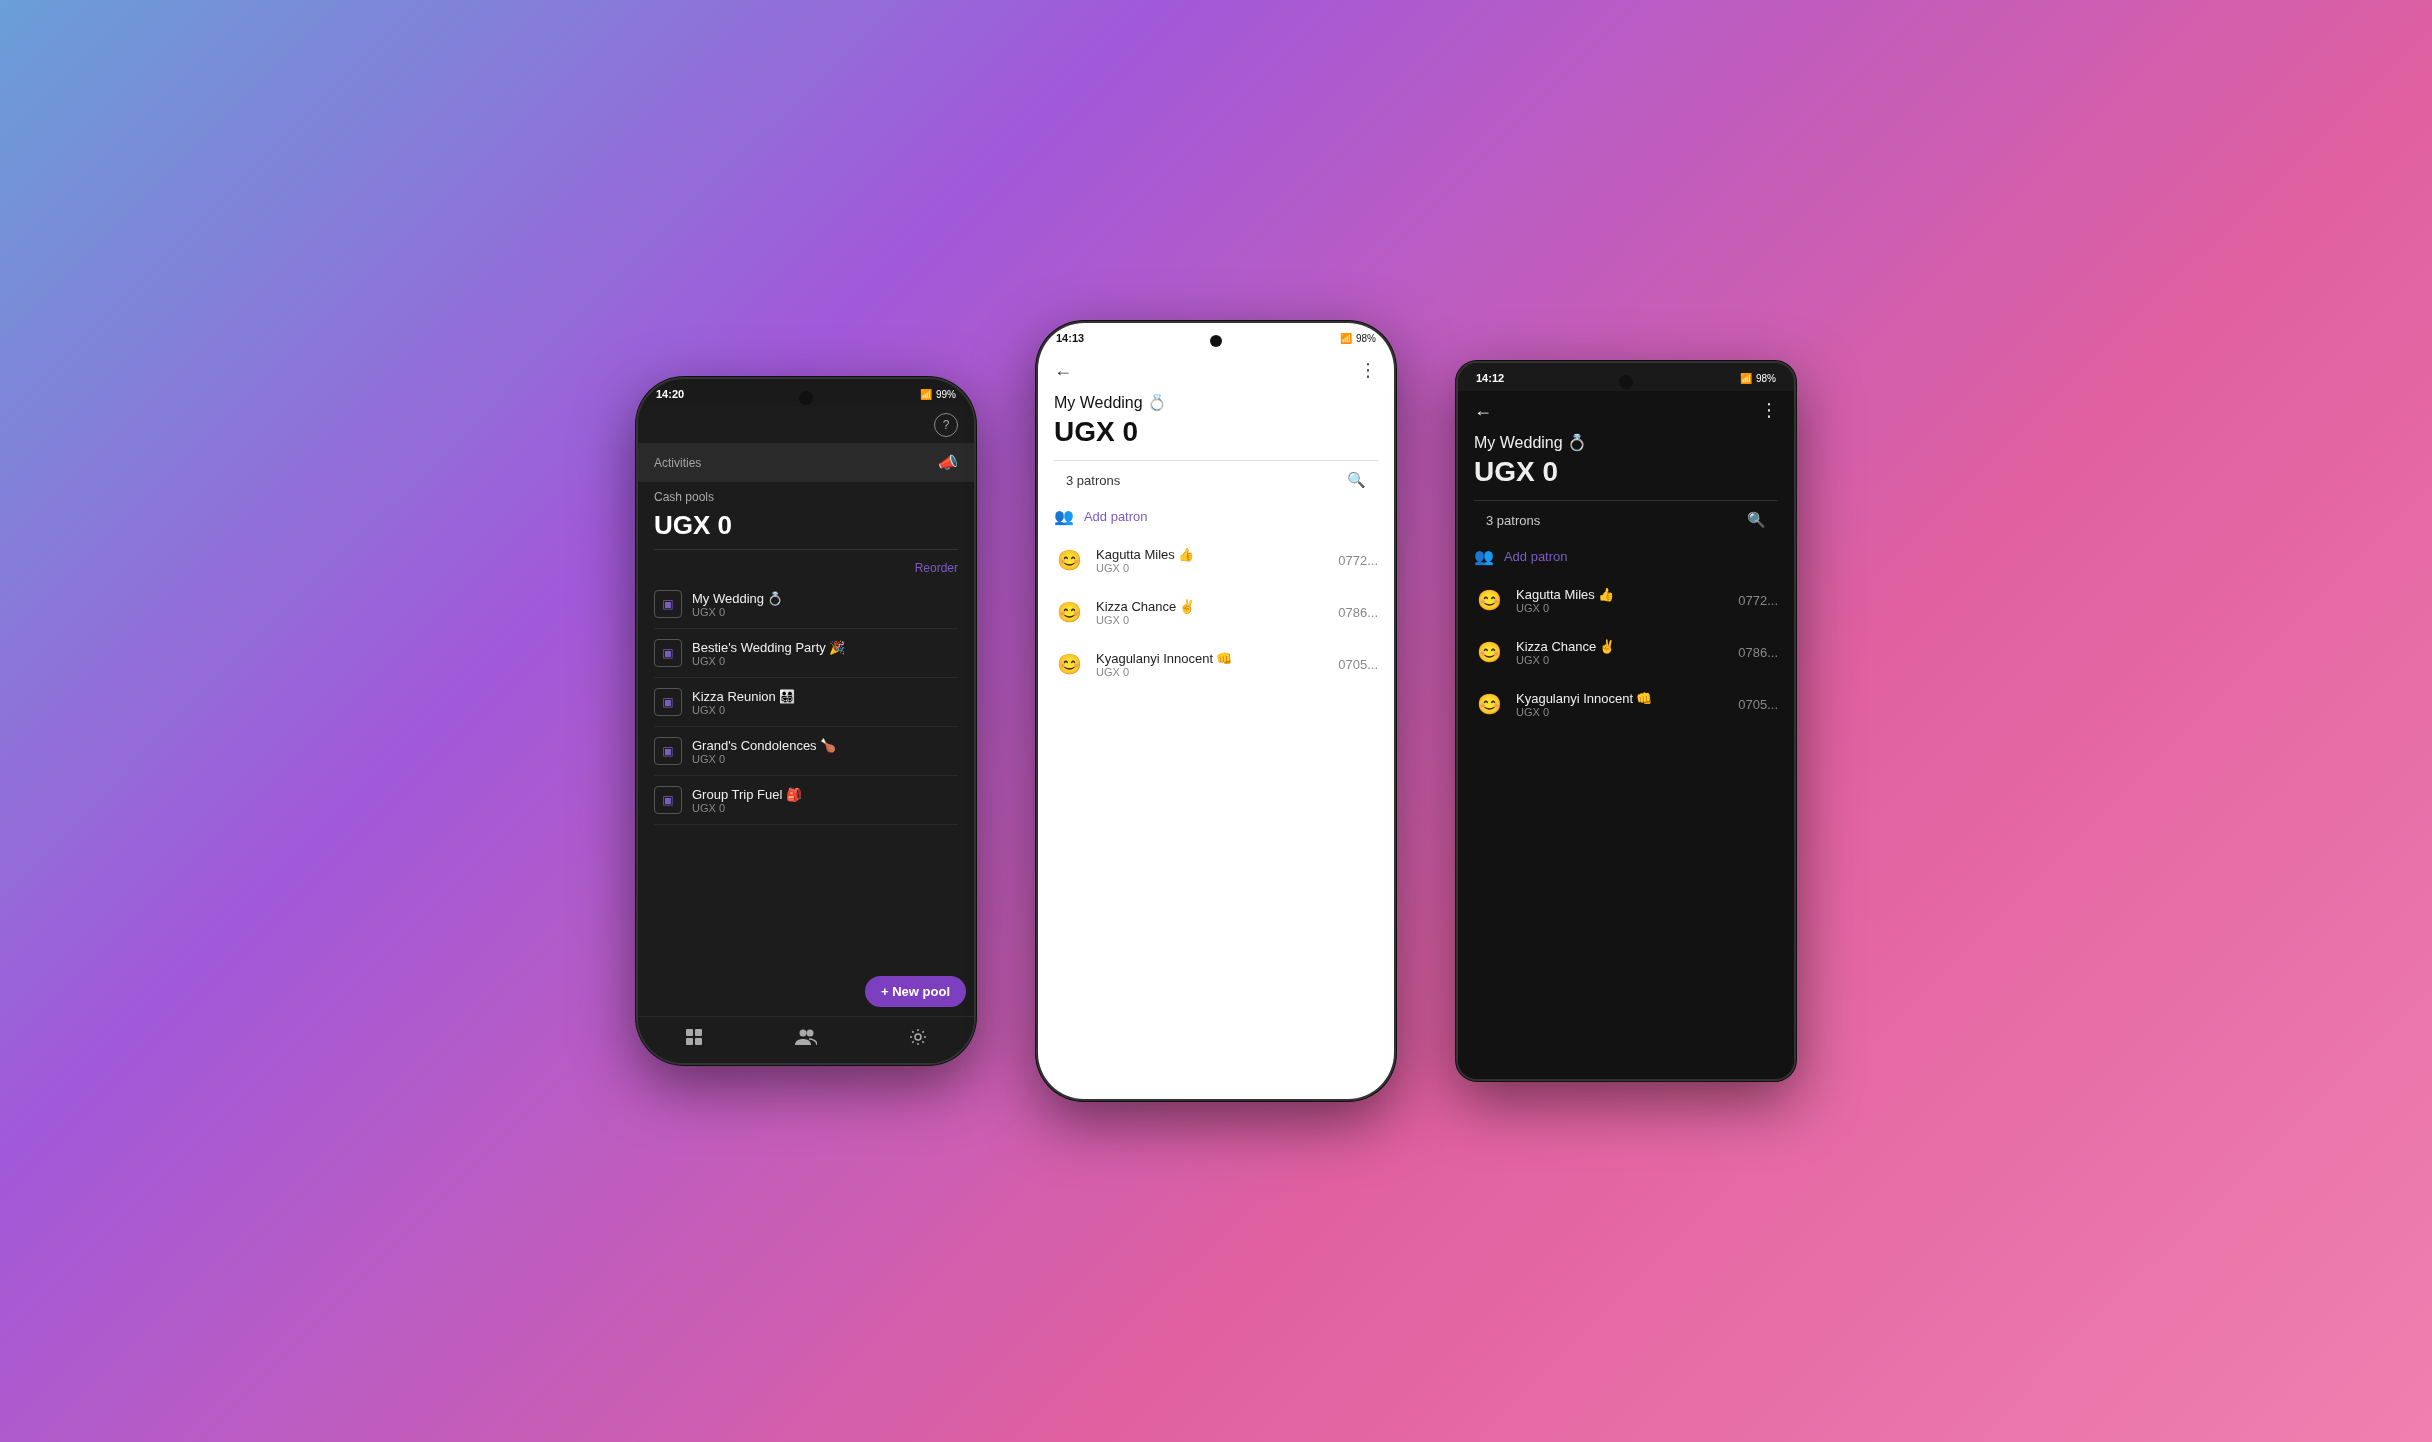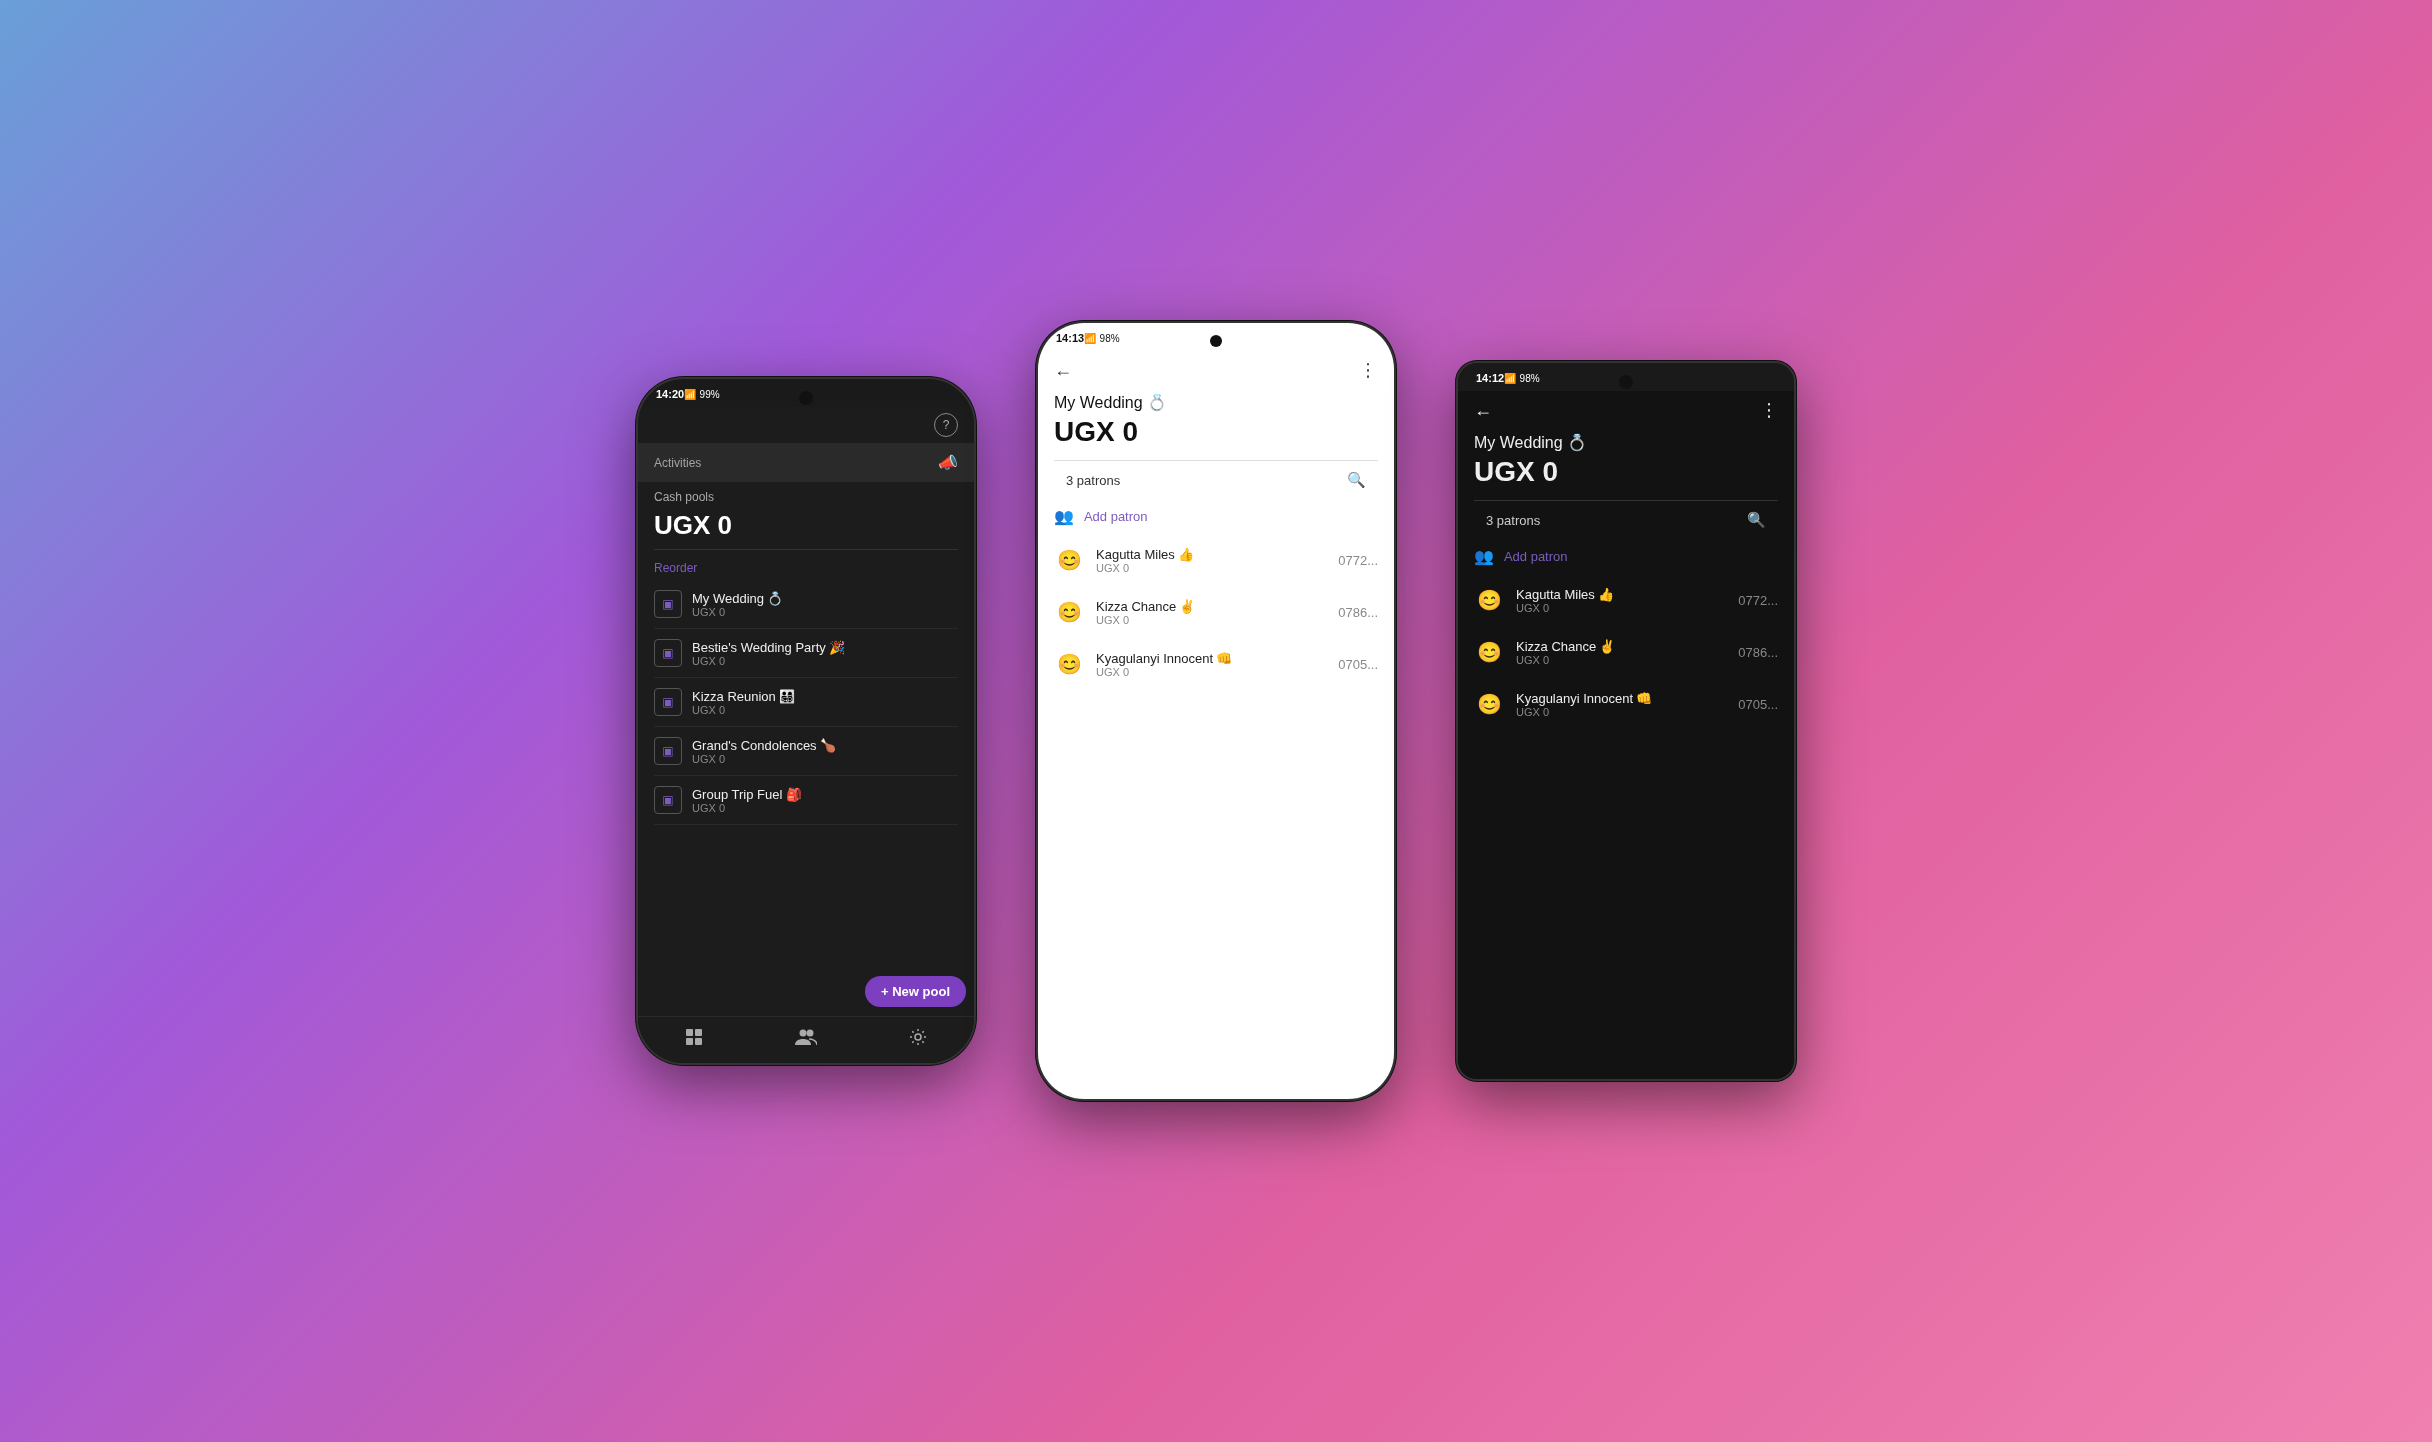--- a/index.html
+++ b/index.html
@@ -36,20 +36,21 @@
       border-radius: 50%;
       position: absolute;
       top: 12px;
       left: 50%;
       transform: translateX(-50%);
       z-index: 10;
     }
 
     .status-bar {
       display: flex;
+      justify-content: space-between;
       align-items: center;
       padding: 6px 18px 4px;
       font-size: 11px;
       color: #fff;
       min-height: 28px;
     }
 
     .status-left { font-weight: 600; font-size: 11px; }
     .status-right { display: flex; align-items: center; gap: 3px; font-size: 10px; }
 
@@ -112,21 +113,21 @@
       margin-bottom: 8px;
     }
 
     .divider {
       height: 1px;
       background: #333;
       margin: 0 0 4px;
     }
 
     .reorder-btn {
-      text-align: left;
+      text-align: right;
       padding: 4px 16px;
     }
 
     .reorder-text {
       color: #7c5cbf;
       font-size: 12px;
     }
 
     .pool-list {
       flex: 1;

